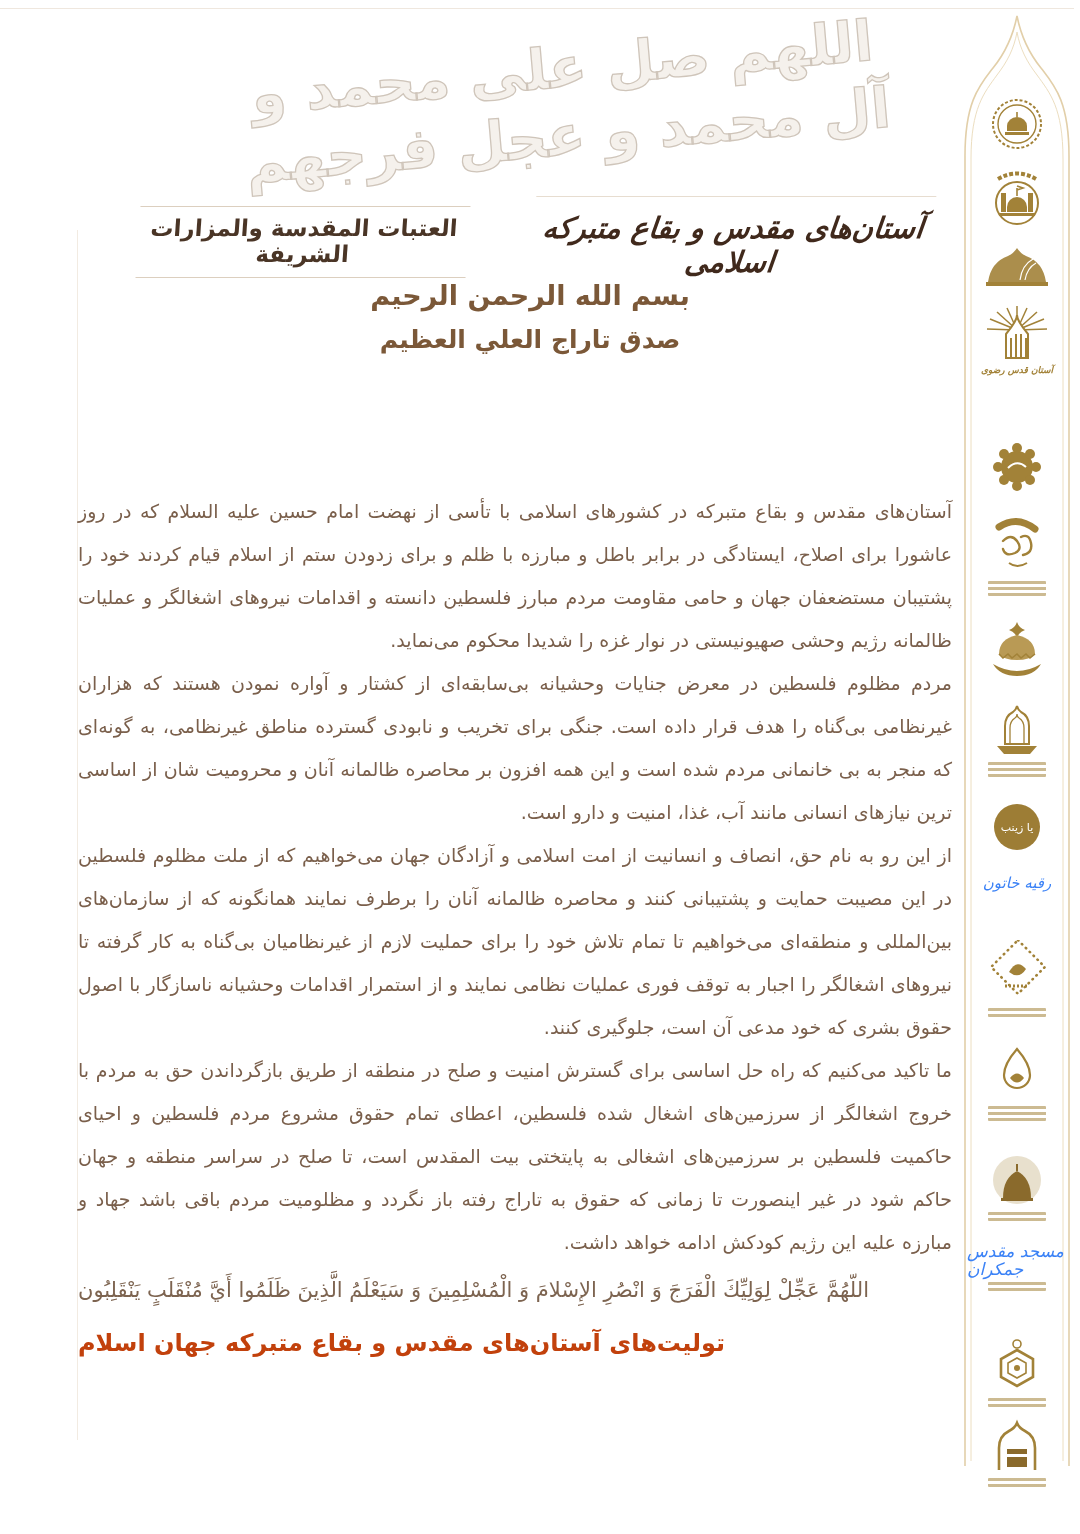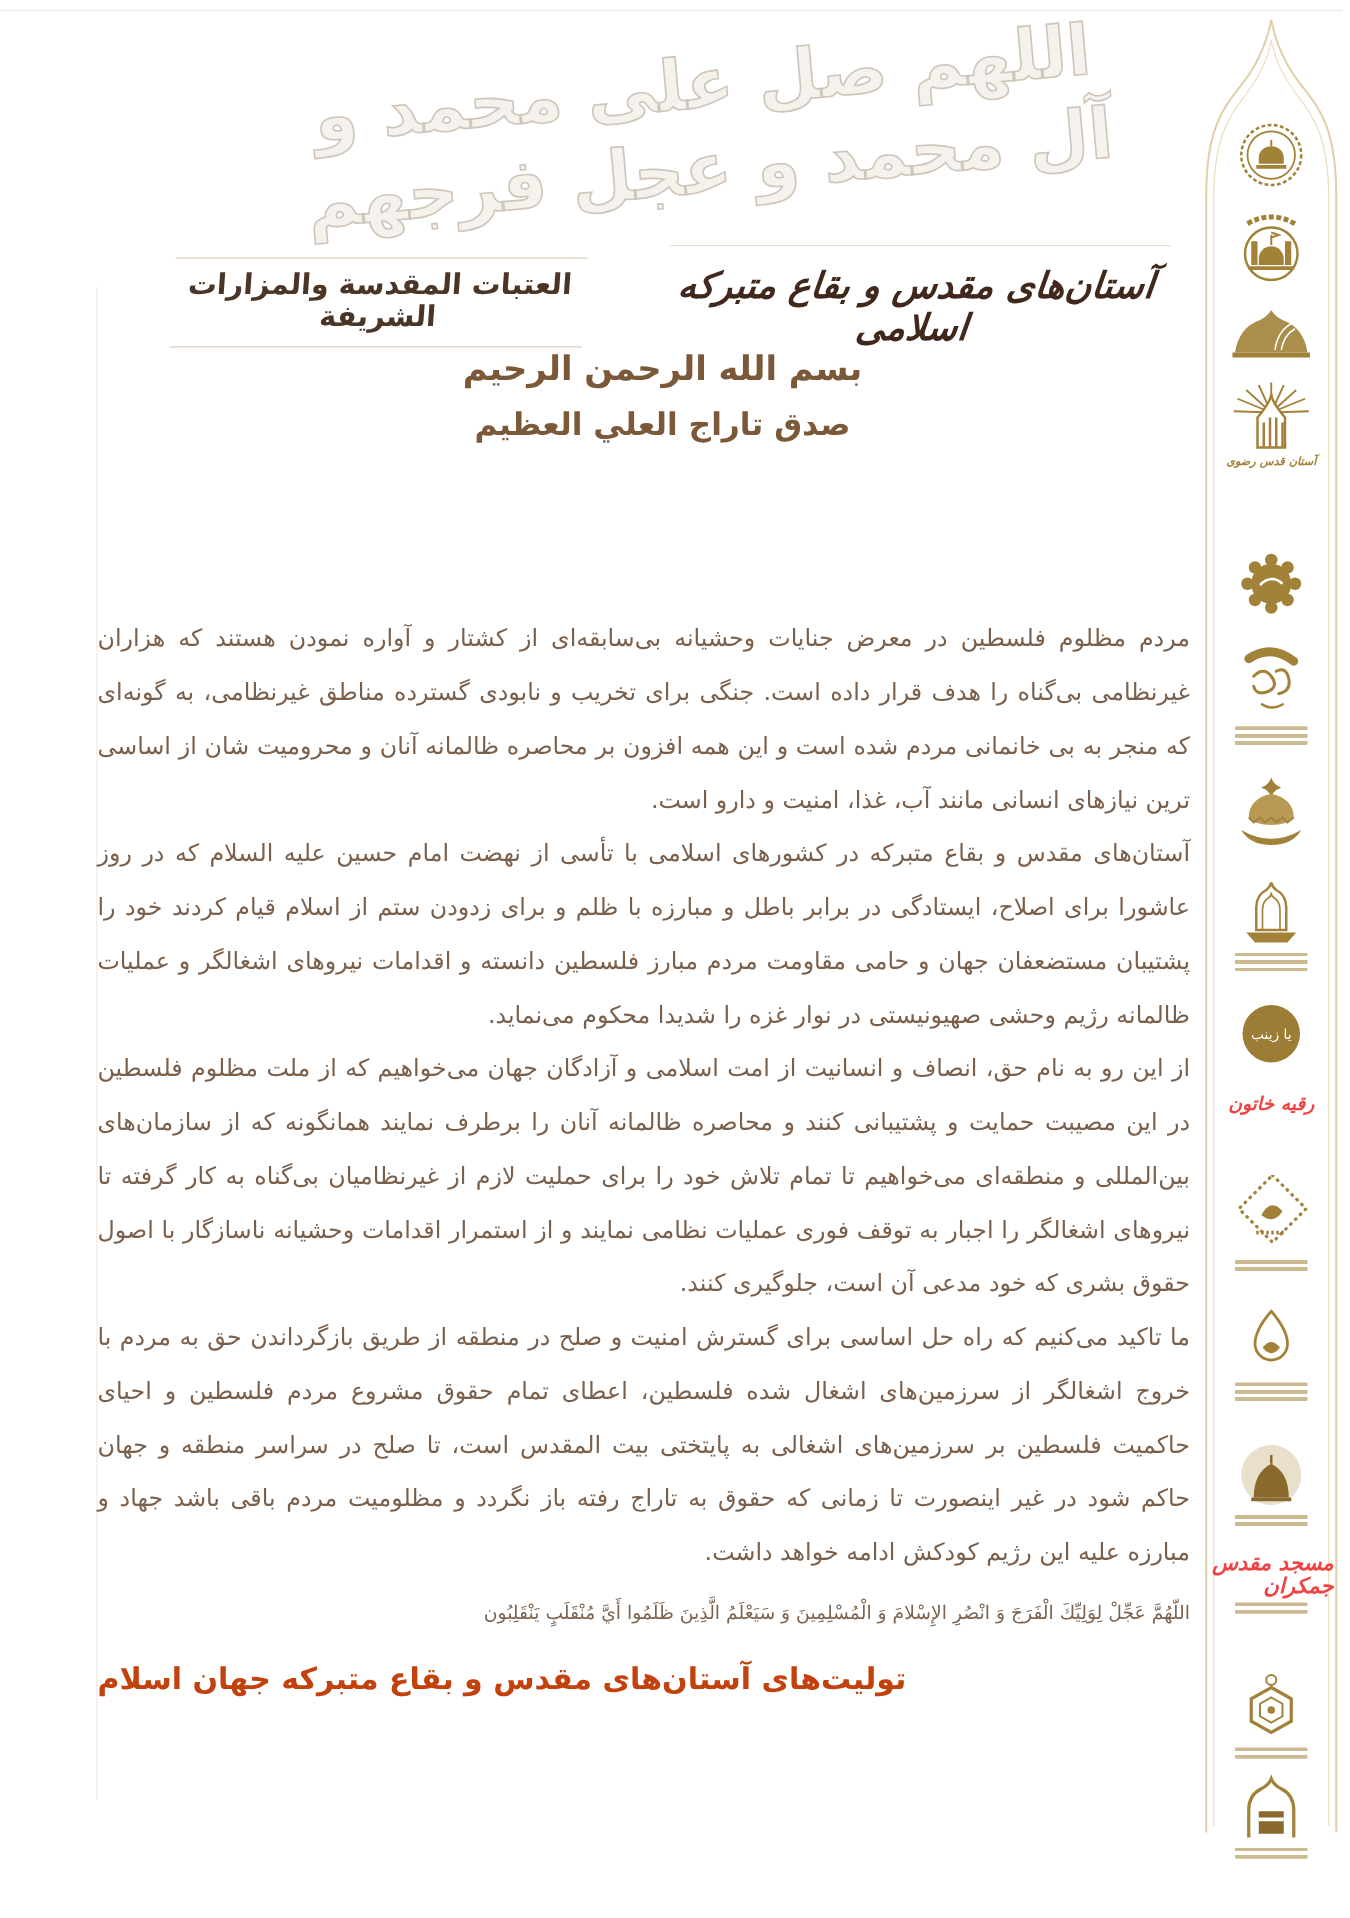--- a/index.html
+++ b/index.html
@@ -54,21 +54,21 @@
 
   
   .letter{
     position:absolute;left:78px;top:490px;width:874px;
     direction:rtl;
     color:#7a5f4b;
     font-size:19px;line-height:43px;
   }
   .letter p{margin:0;text-align:justify;}
   .letter .dua{
-    text-align:right;font-size:15px;line-height:40px;
+    text-align:left;font-size:21px;line-height:40px;
     margin-top:6px;color:#7d6450;
   }
   .letter .signature{
     text-align:left;font-size:24px;font-weight:bold;
     margin-top:12px;color:#c2410c;
   }
 
   
   .sidebar{position:absolute;left:958px;top:6px;width:118px;height:1490px;}
   .sidebar svg.frame{position:absolute;left:0;top:0;}
@@ -87,44 +87,44 @@
     background:repeating-linear-gradient(to bottom,rgba(162,130,56,.55) 0 3px,transparent 3px 6px);
     border-radius:1px;
   }
   .caption-bars.tall{height:15px;}
   .roundel{
     width:46px;height:46px;border-radius:50%;background:#9d7d35;
     display:flex;align-items:center;justify-content:center;
     color:#ffffff;font-size:11px;font-weight:normal;direction:rtl;text-align:center;
   }
   .calli-text{
-    direction:rtl;text-align:right;font-weight:bold;font-style:italic;
-    color:#ef4444;font-size:15px;line-height:18px;max-width:100px;
+    direction:rtl;text-align:left;font-weight:normal;font-style:italic;
+    color:#3b82f6;font-size:15px;line-height:18px;max-width:100px;
   }
   .calli-text.small{font-size:17px;}
 </style>
 </head>
 <body>
 
 <div class="hairline-top"></div>
 <div class="hairline-left"></div>
 
 <div class="watermark">اللهم صل علی محمد و آل محمد و عجل فرجهم</div>
 
 <div class="header-fa">آستان‌های مقدس و بقاع متبرکه اسلامی</div>
 <div class="header-ar">العتبات المقدسة والمزارات الشریفة</div>
 
 <div class="verse">
   <div class="bismillah">بسم الله الرحمن الرحیم</div>
   <div class="sadaqa">صدق تاراج العلي العظیم</div>
 </div>
 
 <div class="letter">
+  <p>آستان‌های مقدس و بقاع متبرکه در کشورهای اسلامی با تأسی از نهضت امام حسین علیه السلام که در روز عاشورا برای اصلاح، ایستادگی در برابر باطل و مبارزه با ظلم و برای زدودن ستم از اسلام قیام کردند خود را پشتیبان مستضعفان جهان و حامی مقاومت مردم مبارز فلسطین دانسته و اقدامات نیروهای اشغالگر و عملیات ظالمانه رژیم وحشی صهیونیستی در نوار غزه را شدیدا محکوم می‌نماید.</p>
   <p>مردم مظلوم فلسطین در معرض جنایات وحشیانه بی‌سابقه‌ای از کشتار و آواره نمودن هستند که هزاران غیرنظامی بی‌گناه را هدف قرار داده است. جنگی برای تخریب و نابودی گسترده مناطق غیرنظامی، به گونه‌ای که منجر به بی خانمانی مردم شده است و این همه افزون بر محاصره ظالمانه آنان و محرومیت شان از اساسی ترین نیازهای انسانی مانند آب، غذا، امنیت و دارو است.</p>
-  <p>آستان‌های مقدس و بقاع متبرکه در کشورهای اسلامی با تأسی از نهضت امام حسین علیه السلام که در روز عاشورا برای اصلاح، ایستادگی در برابر باطل و مبارزه با ظلم و برای زدودن ستم از اسلام قیام کردند خود را پشتیبان مستضعفان جهان و حامی مقاومت مردم مبارز فلسطین دانسته و اقدامات نیروهای اشغالگر و عملیات ظالمانه رژیم وحشی صهیونیستی در نوار غزه را شدیدا محکوم می‌نماید.</p>
   <p>از این رو به نام حق، انصاف و انسانیت از امت اسلامی و آزادگان جهان می‌خواهیم که از ملت مظلوم فلسطین در این مصیبت حمایت و پشتیبانی کنند و محاصره ظالمانه آنان را برطرف نمایند همانگونه که از سازمان‌های بین‌المللی و منطقه‌ای می‌خواهیم تا تمام تلاش خود را برای حملیت لازم از غیرنظامیان بی‌گناه به کار گرفته تا نیروهای اشغالگر را اجبار به توقف فوری عملیات نظامی نمایند و از استمرار اقدامات وحشیانه ناسازگار با اصول حقوق بشری که خود مدعی آن است، جلوگیری کنند.</p>
   <p>ما تاکید می‌کنیم که راه حل اساسی برای گسترش امنیت و صلح در منطقه از طریق بازگرداندن حق به مردم با خروج اشغالگر از سرزمین‌های اشغال شده فلسطین، اعطای تمام حقوق مشروع مردم فلسطین و احیای حاکمیت فلسطین بر سرزمین‌های اشغالی به پایتختی بیت المقدس است، تا صلح در سراسر منطقه و جهان حاکم شود در غیر اینصورت تا زمانی که حقوق به تاراج رفته باز نگردد و مظلومیت مردم باقی باشد جهاد و مبارزه علیه این رژیم کودکش ادامه خواهد داشت.</p>
   <div class="dua">اللّهُمَّ عَجِّلْ لِوَلِيِّكَ الْفَرَجَ وَ انْصُرِ الإِسْلامَ وَ الْمُسْلِمِينَ وَ سَيَعْلَمُ الَّذِينَ ظَلَمُوا أَيَّ مُنْقَلَبٍ يَنْقَلِبُون</div>
   <div class="signature">تولیت‌های آستان‌های مقدس و بقاع متبرکه جهان اسلام</div>
 </div>
 
 <div class="sidebar">
   <svg class="frame" width="118" height="1480" viewBox="0 0 118 1480">
     <path d="M7 1460 V150 C7 96 21 80 35 62 C48 46 55 30 59 10 C63 30 70 46 83 62 C97 80 111 96 111 150 V1460" fill="none" stroke="#e2cfa9" stroke-width="1.6"></path>
     <path d="M13 1455 V153 C13 102 26 87 39 69 C49 56 56 43 59 26 C62 43 69 56 79 69 C92 87 105 102 105 153 V1455" fill="none" stroke="#ecdec0" stroke-width="1"></path>

